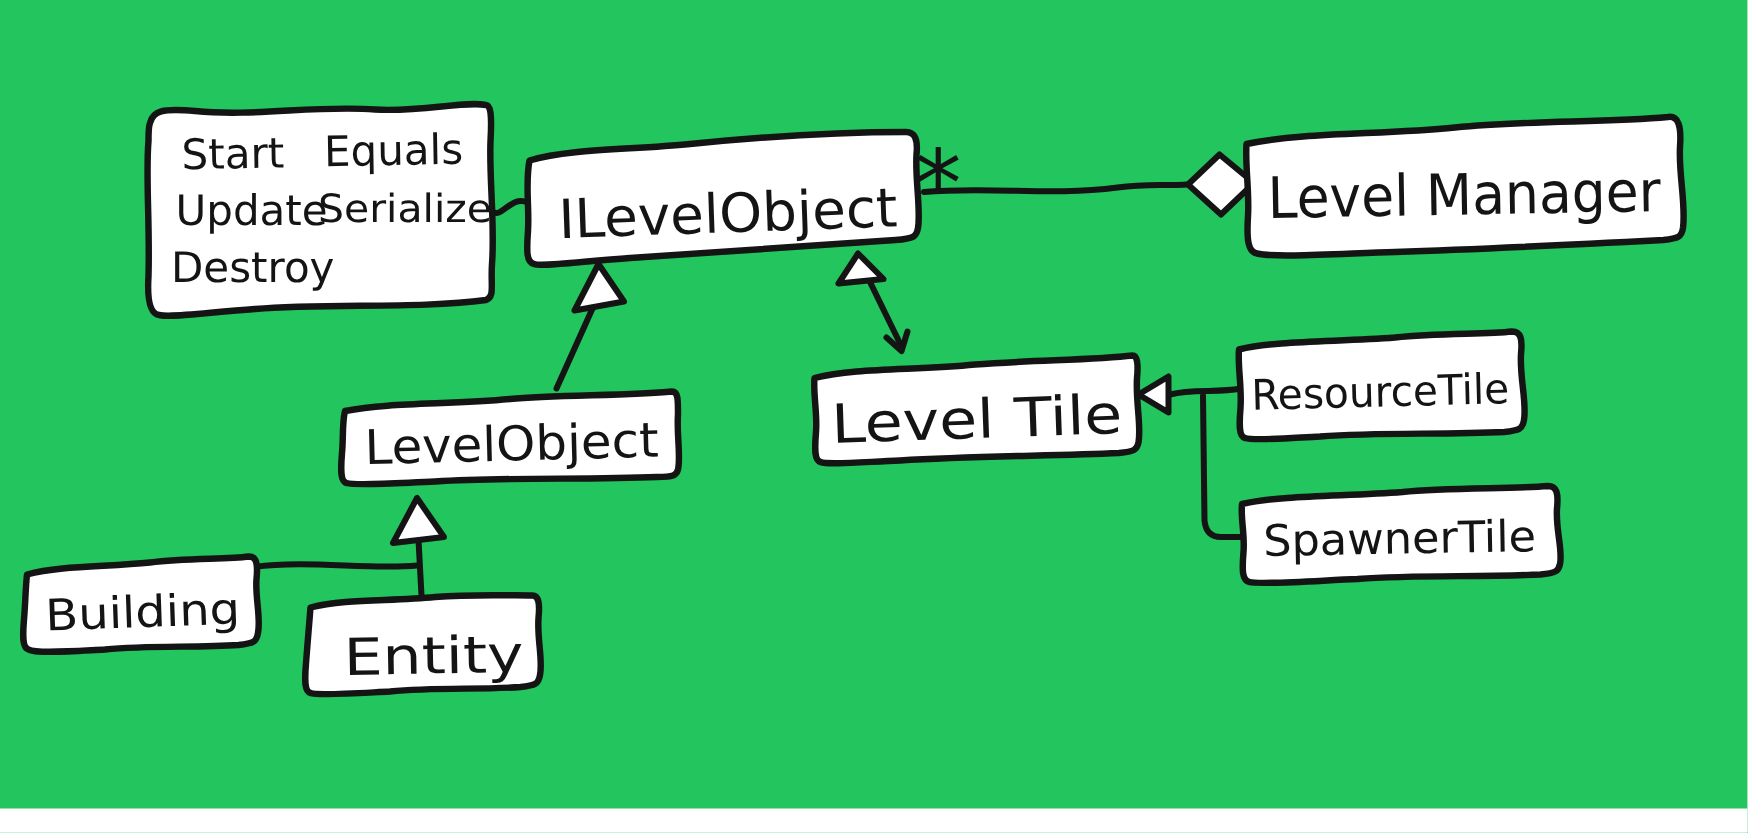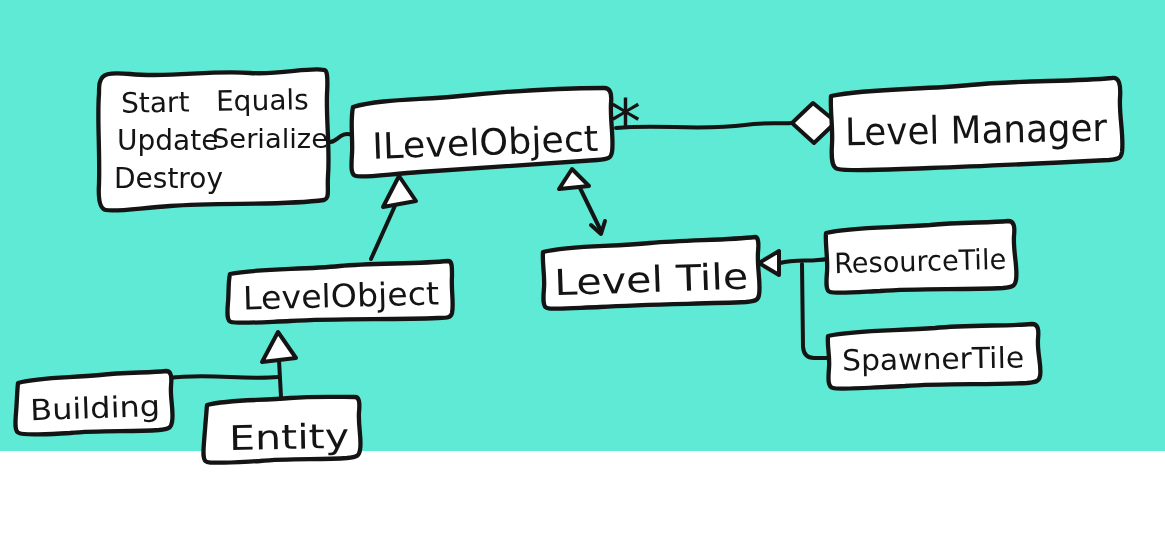--- a/index.html
+++ b/index.html
@@ -7,22 +7,22 @@
     padding: 0;
     background: #ffffff;
     width: 1165px;
     height: 555px;
     overflow: hidden;
     font-family: "DejaVu Sans", sans-serif;
   }
   .stage {
     position: relative;
     width: 1165px;
-    height: 451px;
-    background: #5eead4;
+    height: 539px;
+    background: #22c55e;
   }
   svg { display: block; }
   .box {
     fill: #ffffff;
     stroke: #141414;
     stroke-width: 4.3;
     stroke-linejoin: round;
     stroke-linecap: round;
   }
   .edge {

